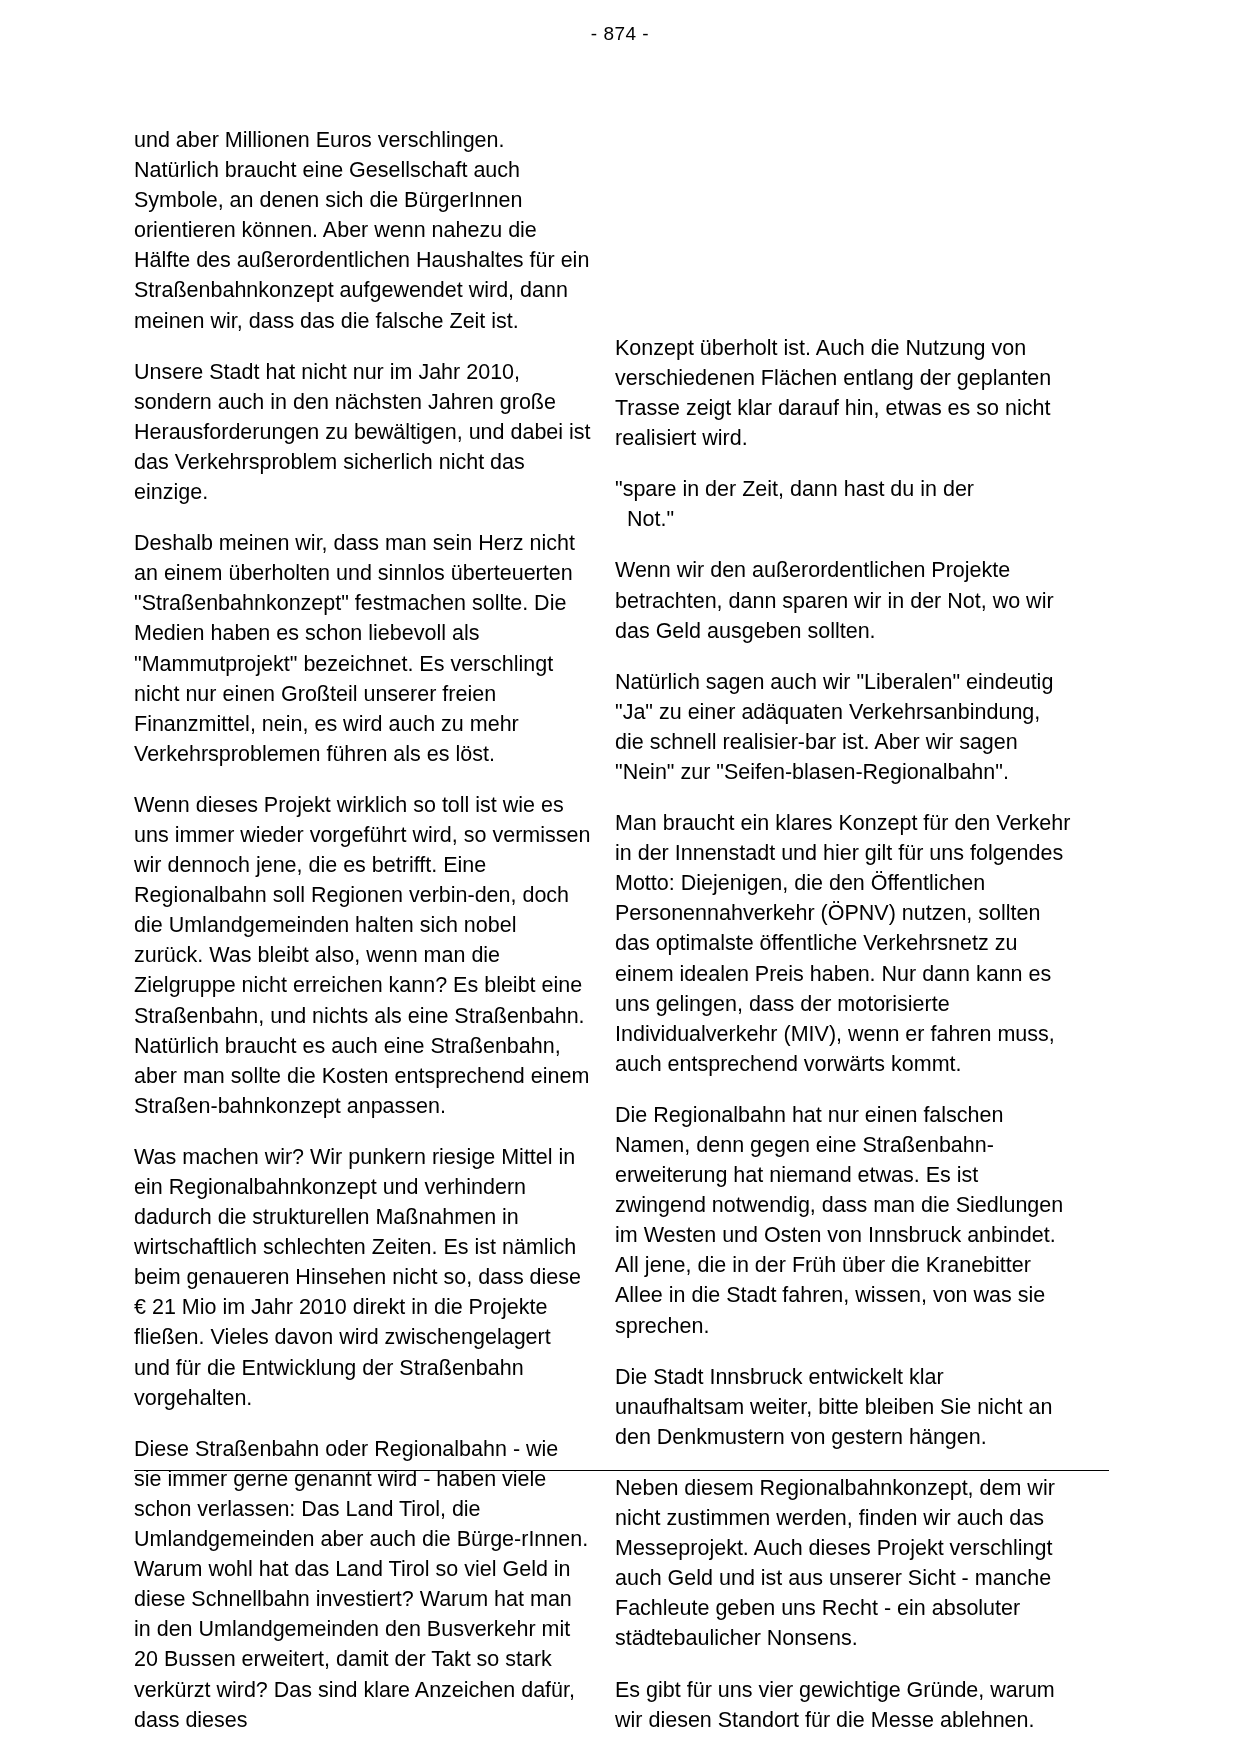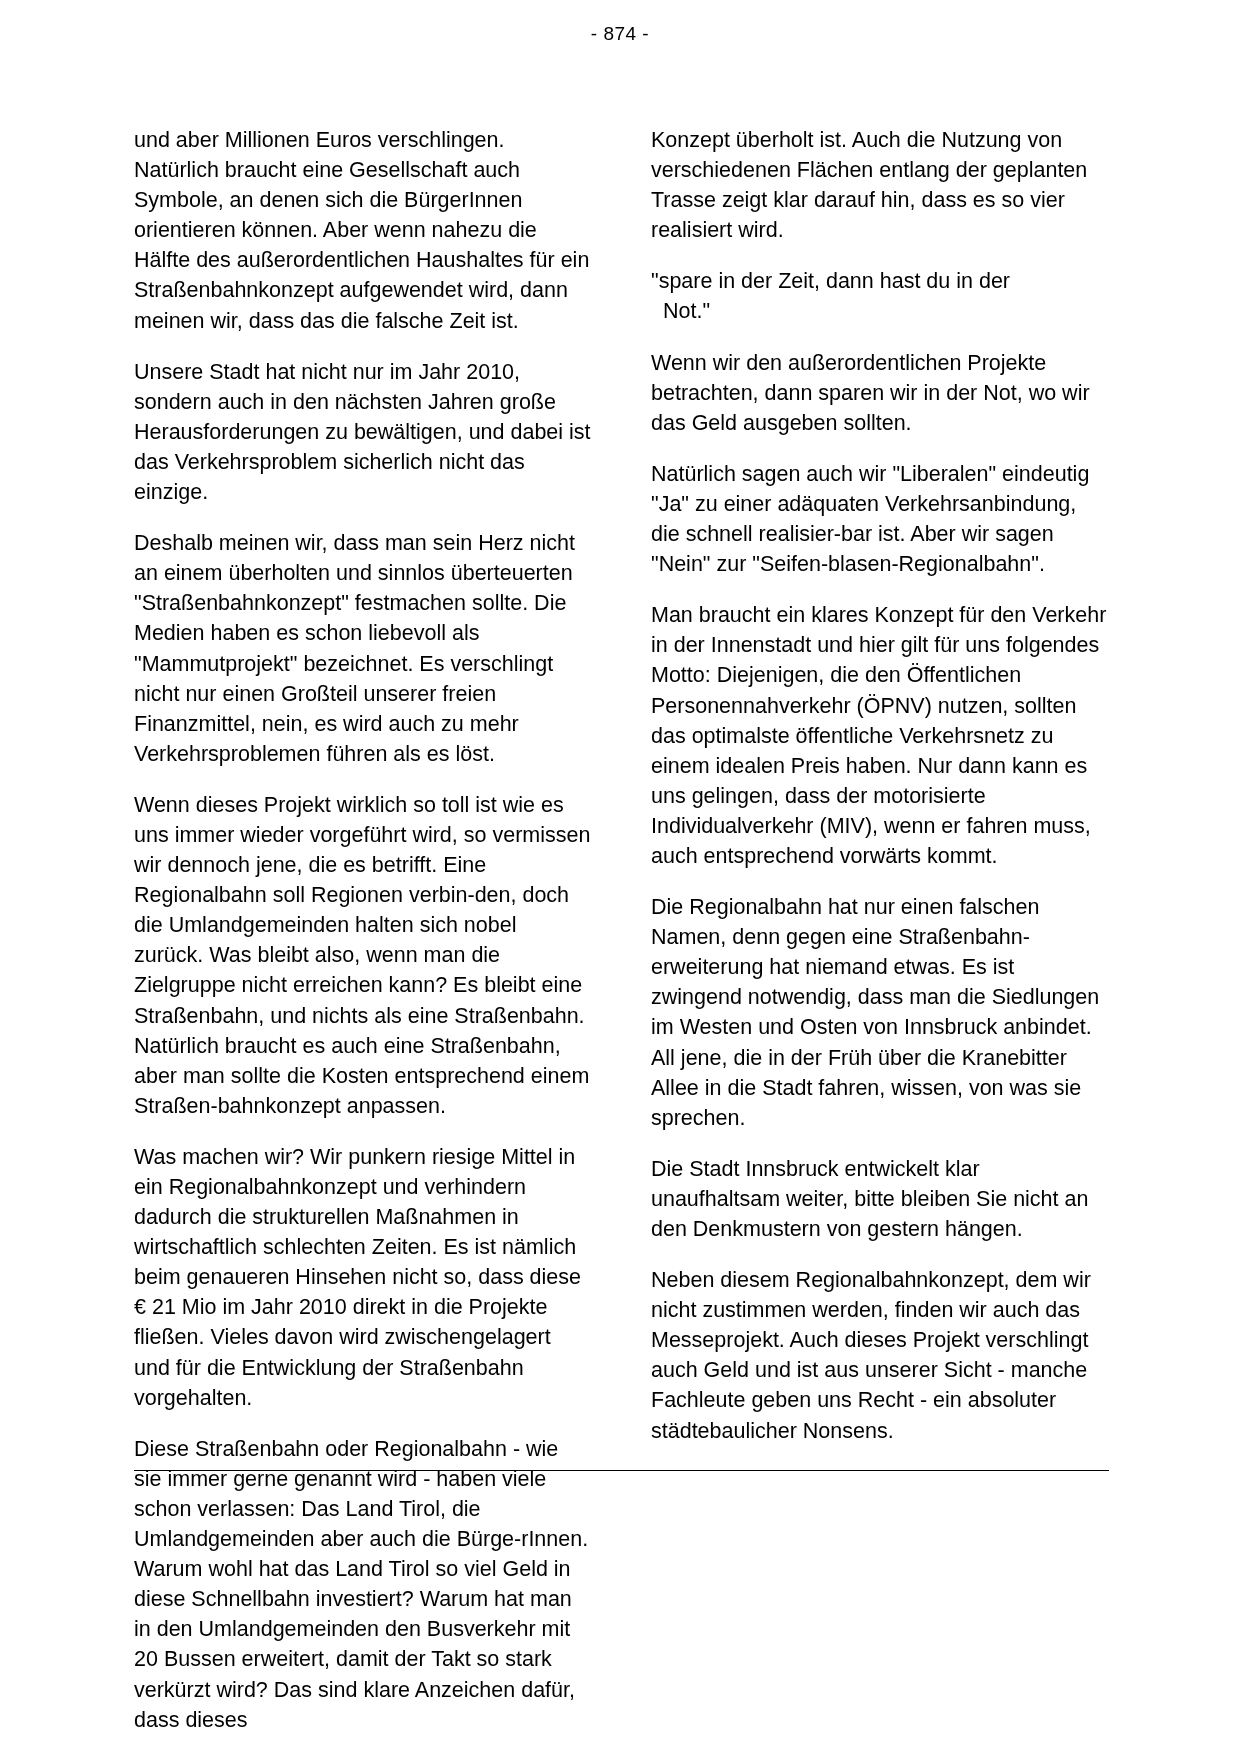--- a/index.html
+++ b/index.html
@@ -27,21 +27,22 @@
     letter-spacing: 0.5px;
     padding-top: 24px;
     line-height: 1;
   }
   .columns {
     position: absolute;
     top: 125px;
     left: 134px;
     width: 975px;
     display: flex;
-    gap: 60px;
+    gap: 24px;
+    align-items: flex-end;
   }
   .column {
     width: 457px;
   }
   .column p {
     margin: 0 0 21px 0;
     font-size: 21.5px;
     line-height: 1.40;
     text-align: left;
     word-spacing: 0px;
@@ -83,30 +84,31 @@
     <div class="column">
       <p>und aber Millionen Euros verschlingen. Natürlich braucht eine Gesellschaft auch Symbole, an denen sich die BürgerInnen orientieren können. Aber wenn nahezu die Hälfte des außerordentlichen Haushaltes für ein Straßenbahnkonzept aufgewendet wird, dann meinen wir, dass das die falsche Zeit ist.</p>
       <p>Unsere Stadt hat nicht nur im Jahr 2010, sondern auch in den nächsten Jahren große Herausforderungen zu bewältigen, und dabei ist das Verkehrsproblem sicherlich nicht das einzige.</p>
       <p>Deshalb meinen wir, dass man sein Herz nicht an einem überholten und sinnlos überteuerten "Straßenbahnkonzept" festmachen sollte. Die Medien haben es schon liebevoll als "Mammutprojekt" bezeichnet. Es verschlingt nicht nur einen Großteil unserer freien Finanzmittel, nein, es wird auch zu mehr Verkehrsproblemen führen als es löst.</p>
       <p>Wenn dieses Projekt wirklich so toll ist wie es uns immer wieder vorgeführt wird, so vermissen wir dennoch jene, die es betrifft. Eine Regionalbahn soll Regionen verbin-den, doch die Umlandgemeinden halten sich nobel zurück. Was bleibt also, wenn man die Zielgruppe nicht erreichen kann? Es bleibt eine Straßenbahn, und nichts als eine Straßenbahn. Natürlich braucht es auch eine Straßenbahn, aber man sollte die Kosten entsprechend einem Straßen-bahnkonzept anpassen.</p>
       <p>Was machen wir? Wir punkern riesige Mittel in ein Regionalbahnkonzept und verhindern dadurch die strukturellen Maßnahmen in wirtschaftlich schlechten Zeiten. Es ist nämlich beim genaueren Hinsehen nicht so, dass diese € 21 Mio im Jahr 2010 direkt in die Projekte fließen. Vieles davon wird zwischengelagert und für die Entwicklung der Straßenbahn vorgehalten.</p>
       <p>Diese Straßenbahn oder Regionalbahn - wie sie immer gerne genannt wird - haben viele schon verlassen: Das Land Tirol, die Umlandgemeinden aber auch die Bürge-rInnen. Warum wohl hat das Land Tirol so viel Geld in diese Schnellbahn investiert? Warum hat man in den Umlandgemeinden den Busverkehr mit 20 Bussen erweitert, damit der Takt so stark verkürzt wird? Das sind klare Anzeichen dafür, dass dieses</p>
     </div>
 
     <div class="column">
-      <p>Konzept überholt ist. Auch die Nutzung von verschiedenen Flächen entlang der geplanten Trasse zeigt klar darauf hin, dass es so vier realisiert wird.</p>
+      <p>Konzept überholt ist. Auch die Nutzung von verschiedenen Flächen entlang der geplanten Trasse zeigt klar darauf hin, etwas es so nicht realisiert wird.</p>
       <p class="quote">
         <span>"spare in der Zeit, dann hast du in der</span>
         <span class="quote-line-2">Not."</span>
       </p>
       <p>Wenn wir den außerordentlichen Projekte betrachten, dann sparen wir in der Not, wo wir das Geld ausgeben sollten.</p>
       <p>Natürlich sagen auch wir "Liberalen" eindeutig "Ja" zu einer adäquaten Verkehrsanbindung, die schnell realisier-bar ist. Aber wir sagen "Nein" zur "Seifen-blasen-Regionalbahn".</p>
       <p>Man braucht ein klares Konzept für den Verkehr in der Innenstadt und hier gilt für uns folgendes Motto: Diejenigen, die den Öffentlichen Personennahverkehr (ÖPNV) nutzen, sollten das optimalste öffentliche Verkehrsnetz zu einem idealen Preis haben. Nur dann kann es uns gelingen, dass der motorisierte Individualverkehr (MIV), wenn er fahren muss, auch entsprechend vorwärts kommt.</p>
       <p>Die Regionalbahn hat nur einen falschen Namen, denn gegen eine Straßenbahn-erweiterung hat niemand etwas. Es ist zwingend notwendig, dass man die Siedlungen im Westen und Osten von Innsbruck anbindet. All jene, die in der Früh über die Kranebitter Allee in die Stadt fahren, wissen, von was sie sprechen.</p>
       <p>Die Stadt Innsbruck entwickelt klar unaufhaltsam weiter, bitte bleiben Sie nicht an den Denkmustern von gestern hängen.</p>
       <p>Neben diesem Regionalbahnkonzept, dem wir nicht zustimmen werden, finden wir auch das Messeprojekt. Auch dieses Projekt verschlingt auch Geld und ist aus unserer Sicht - manche Fachleute geben uns Recht - ein absoluter städtebaulicher Nonsens.</p>
+      <p>Es gibt für uns vier gewichtige Gründe, warum wir diesen Standort für die Messe ablehnen.</p>
     </div>
 
   </div>
 
   <div class="footer-rule"></div>
 
 </div>
 
 </body></html>

